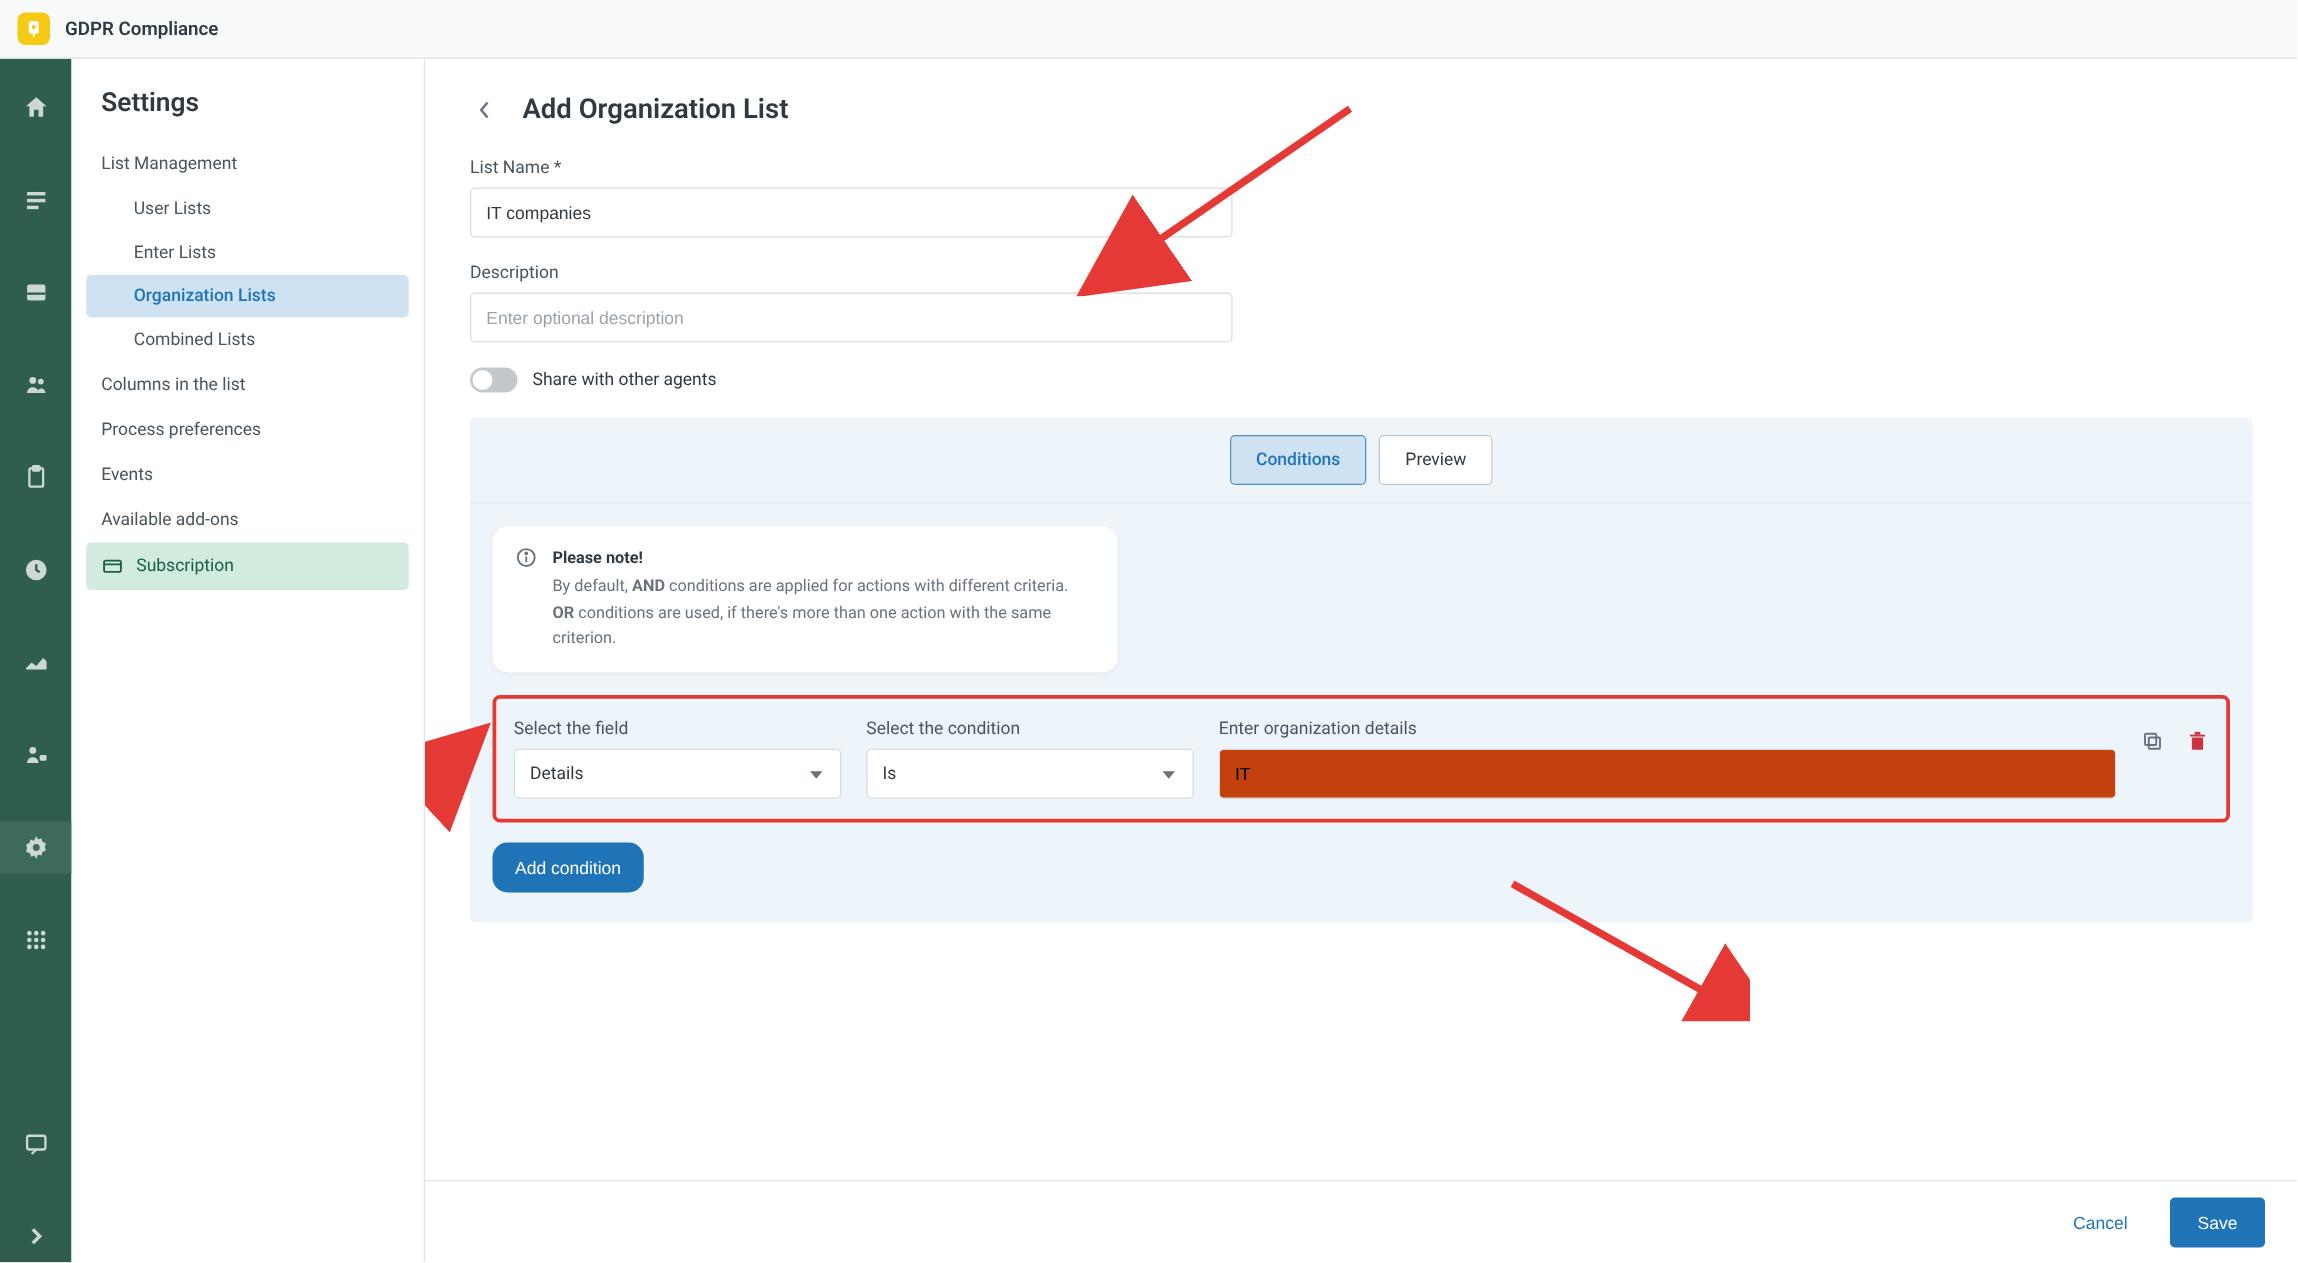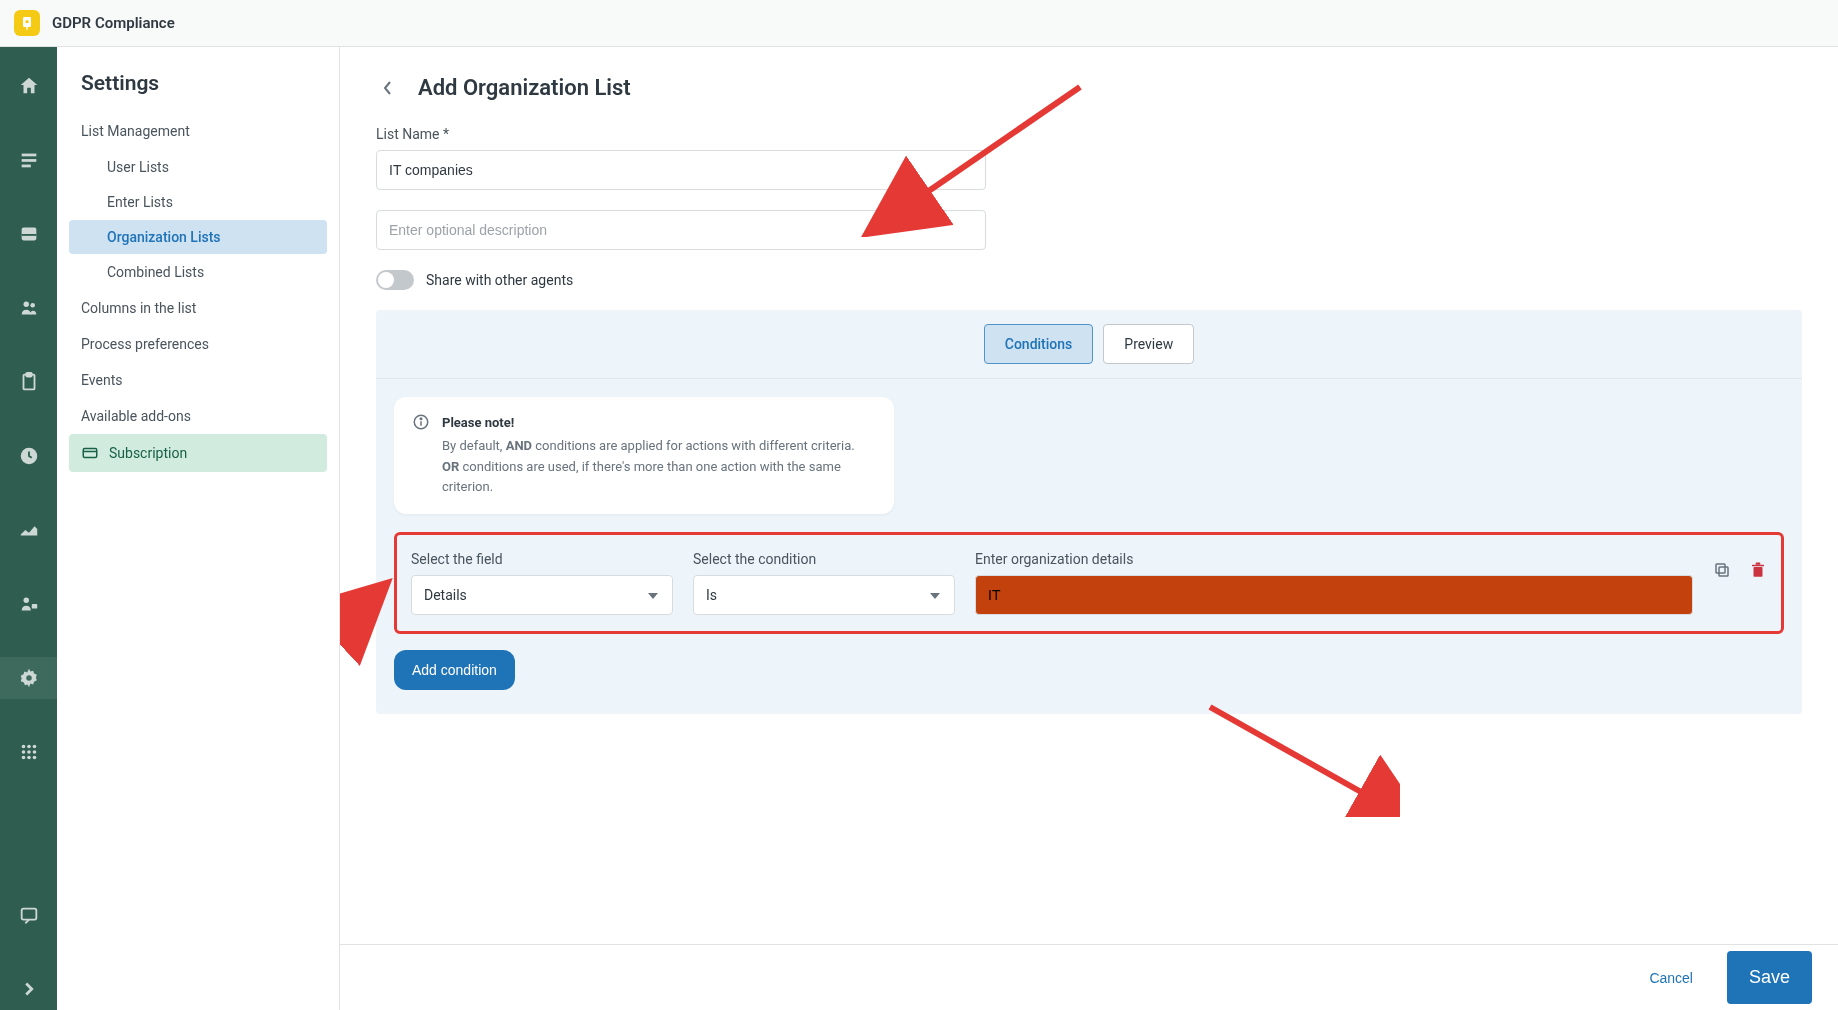--- a/index.html
+++ b/index.html
@@ -71,21 +71,21 @@
 .cond-actions { display: flex; gap: 18px; align-items: center; height: 40px; }
 .cond-act { cursor: pointer; color: #68737d; }
 .cond-act.delete { color: #cc3340; }
 .cond-act svg { width: 18px; height: 18px; }
 
 .add-cond-btn { background: #1f73b7; color: #fff; border: none; height: 40px; padding: 0 18px; border-radius: 12px; font-size: 14px; cursor: pointer; }
 
 
 .footer { height: 66px; border-top: 1px solid #e0e2e4; display: flex; align-items: center; justify-content: flex-end; padding: 0 26px; gap: 20px; background: #fff; }
 .btn-cancel { background: none; border: none; color: #1f73b7; font-size: 14px; cursor: pointer; padding: 10px 14px; }
-.btn-save { background: #1f73b7; color: #fff; border: none; height: 53px; padding: 0 22px; border-radius: 4px; font-size: 18px; cursor: pointer; }
+.btn-save { background: #1f73b7; color: #fff; border: none; height: 40px; padding: 0 22px; border-radius: 4px; font-size: 14px; cursor: pointer; }
 
 
 .arrow-svg { position: absolute; pointer-events: none; z-index: 100; }
 </style>
 </head>
 <body>
 
 <div class="app">
   <div class="topbar">
     <div class="app-logo">
@@ -216,20 +216,21 @@
           </div>
           <h1 class="page-title">Add Organization List</h1>
         </div>
 
         <div class="form-row">
           <label class="form-label">List Name *</label>
           <input class="text-input" type="text" value="IT companies" style="">
         </div>
 
         <div class="form-row">
+          <label class="form-label">Description</label>
           <input class="text-input" type="text" placeholder="Enter optional description" style="">
         </div>
 
         <div class="toggle-row">
           <div class="toggle"></div>
           <span>Share with other agents</span>
         </div>
 
         <div class="conditions-panel">
           <div class="tabs-row">

